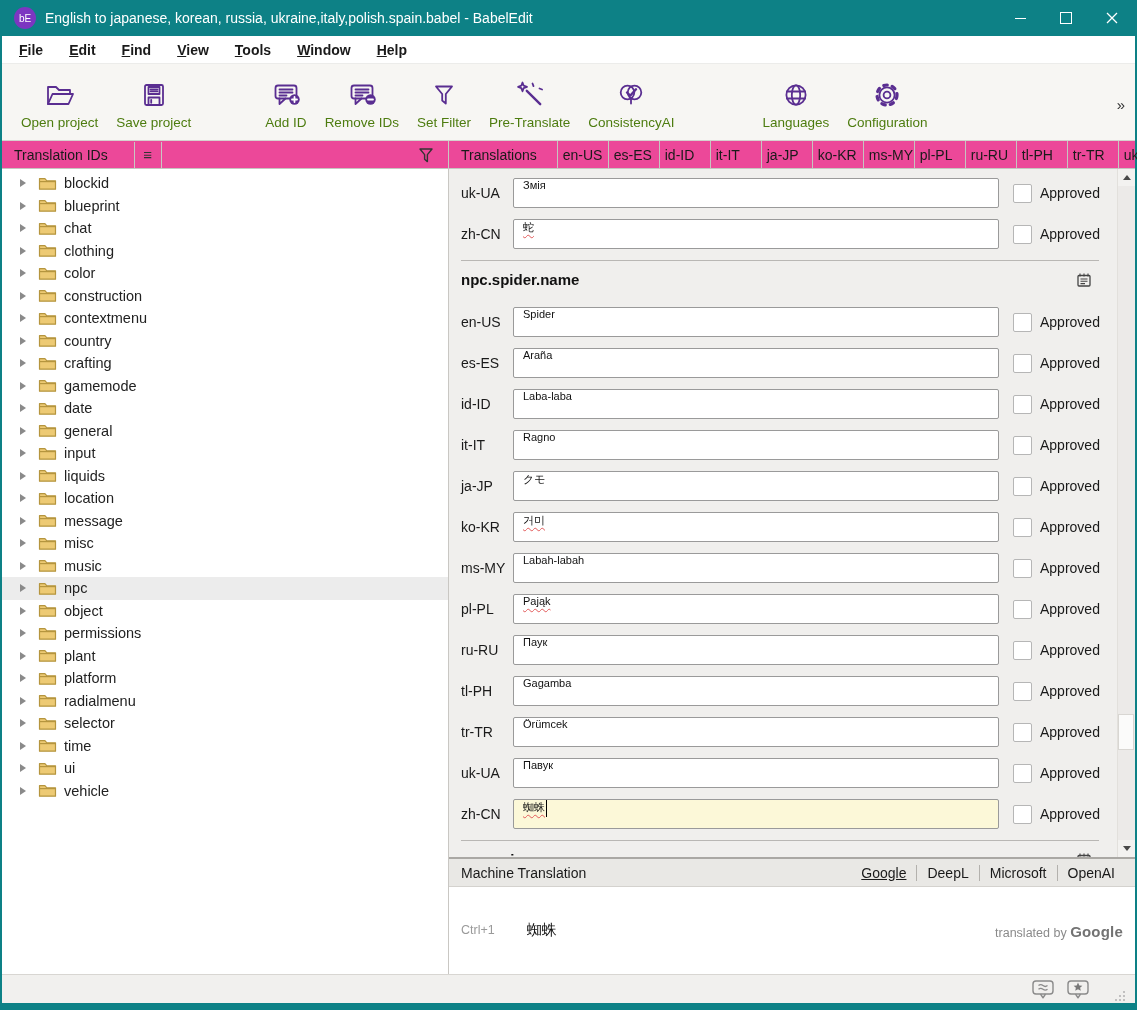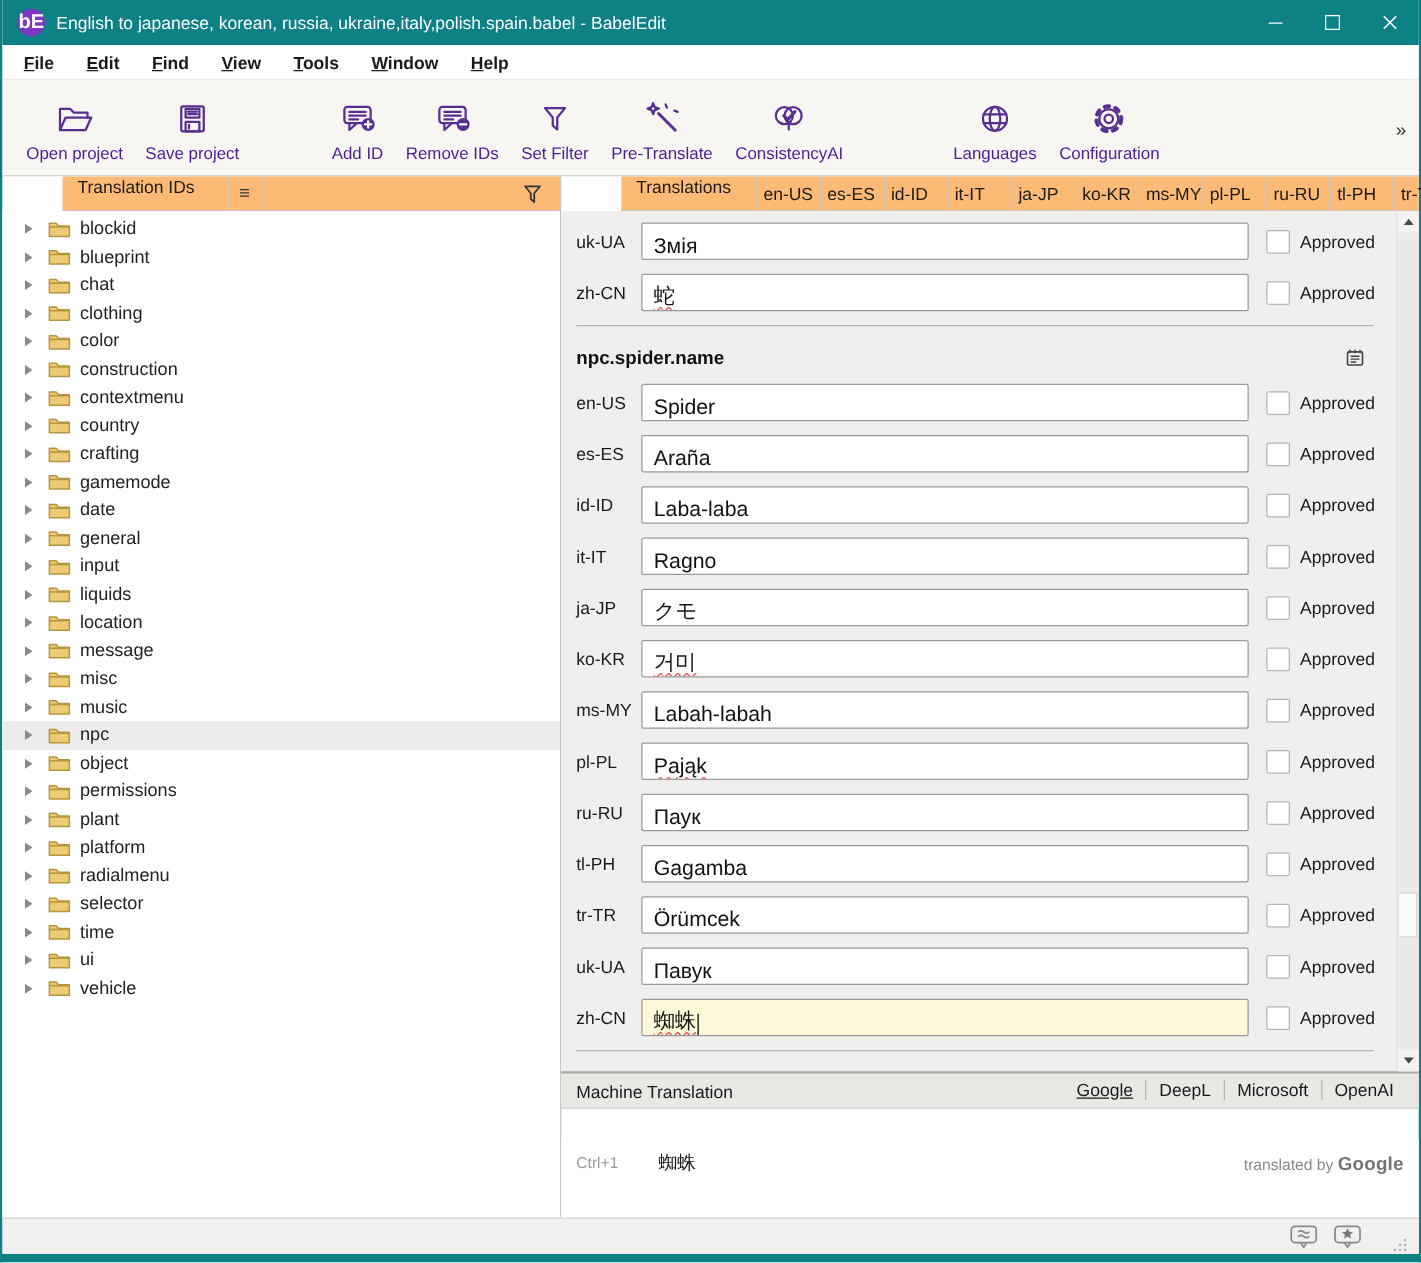--- a/index.html
+++ b/index.html
@@ -1,68 +1,68 @@
 <!DOCTYPE html>
 <html><head>
 <meta charset="utf-8">
 <style>
   html,body{margin:0;padding:0;}
   body{width:1137px;height:1010px;font-family:"Liberation Sans",sans-serif;overflow:hidden;background:#fff;}
   .window{box-sizing:border-box;width:1137px;height:1010px;border-left:2px solid #0d8186;border-right:2px solid #0d8186;border-bottom:7px solid #0d8186;display:flex;flex-direction:column;background:#fff;}
   
   .titlebar{height:36px;background:#0d8186;display:flex;align-items:center;color:#fff;flex:none;}
-  .logo{width:22px;height:22px;border-radius:50%;background:#7c36c1;color:#fff;font-size:16px;font-weight:bold;display:flex;align-items:center;justify-content:center;margin:0 9px 0 12px;}
+  .logo{width:22px;height:22px;border-radius:50%;background:#7c36c1;color:#fff;font-size:10px;font-weight:normal;display:flex;align-items:center;justify-content:center;margin:0 9px 0 12px;}
   .title-text{font-size:14px;flex:1;white-space:nowrap;overflow:hidden;}
   .win-btn{width:46px;height:36px;display:flex;align-items:center;justify-content:center;flex:none;}
   .min-glyph{width:11px;height:1px;background:#fff;}
   .max-glyph{width:10px;height:10px;border:1px solid #fff;}
   
   .menubar{height:27px;background:#fff;display:flex;align-items:center;padding-left:4px;flex:none;border-bottom:1px solid #ececea;font-weight:bold;}
   .menu-item{padding:0 13px;font-size:14px;color:#1a1a1a;line-height:26px;}
   
   .toolbar{height:76px;background:#f7f6f3;border-bottom:1px solid #d4d2ce;display:flex;align-items:center;padding:0 6px 0 10px;flex:none;position:relative;}
   .tb-btn{display:flex;flex-direction:column;align-items:center;justify-content:center;padding:4px 9px 2px;}
   .tb-ic{width:36px;height:36px;stroke:#5a2e91;fill:none;stroke-width:1.8;stroke-linecap:round;stroke-linejoin:round;}
-  .tb-label{font-size:13.5px;color:#4c1d95;margin-top:2px;white-space:nowrap;}
+  .tb-label{font-size:13.5px;color:#4d7c0f;margin-top:2px;white-space:nowrap;}
   .g1{margin-left:56px;}
   .g2{margin-left:70px;}
   .overflow{position:absolute;right:10px;top:32px;font-size:15px;color:#333;}
   
   .main{flex:1;display:flex;min-height:0;}
   .left{width:446px;flex:none;display:flex;flex-direction:column;border-right:1px solid #c9c7c3;background:#fff;}
-  .panel-header{height:27px;background:#fdba74;border-bottom:1px solid #c6c4c0;display:flex;flex:none;font-size:14px;color:#1a1a1a;margin-left:48px;}
+  .panel-header{height:27px;background:#ec4899;border-bottom:1px solid #c6c4c0;display:flex;align-items:center;flex:none;font-size:14px;color:#1a1a1a;}
   .ph-title{padding:0 12px;white-space:nowrap;}
   .hamburger{width:26px;height:26px;border-left:1px solid #c9c7c3;border-right:1px solid #c9c7c3;display:flex;align-items:center;justify-content:center;font-size:15px;color:#333;margin-left:14px;}
   .ph-spacer{flex:1;}
   .ph-filter{margin-right:12px;display:flex;align-items:center;}
   
   .tree{flex:1;overflow:hidden;background:#fff;padding-top:3px;}
   .tree-row{height:22.5px;display:flex;align-items:center;padding-left:18px;}
   .tree-row.selected{background:#ececec;}
   .tri{width:0;height:0;border-top:4px solid transparent;border-bottom:4px solid transparent;border-left:6px solid #8a8a8a;margin-right:12px;flex:none;}
   .folder{width:19px;height:15px;margin-right:7px;flex:none;}
   .tree-label{font-size:14.5px;color:#222;}
   
   .right{flex:1;display:flex;flex-direction:column;min-width:0;}
   .tabs{display:flex;height:100%;margin-left:8px;}
   .tab{width:45px;flex:none;border-left:1px solid #c6c4c0;display:flex;align-items:center;padding-left:5px;overflow:hidden;white-space:nowrap;font-size:14px;color:#1a1a1a;}
   .content{flex:1;display:flex;min-height:0;}
   .rows-area{flex:1;background:#f0efed;overflow:hidden;padding:9px 0 0 12px;min-width:0;}
   .t-row{display:flex;align-items:center;height:30px;margin-bottom:11px;}
   .t-lang{width:52px;flex:none;font-size:14px;color:#1a1a1a;}
-  .t-input{box-sizing:border-box;width:486px;height:30px;background:#fff;border:1px solid #9a9a9a;border-radius:2px;display:flex;align-items:flex-end;padding:0 9px;font-size:17px;color:#111;overflow:hidden;white-space:nowrap;}
+  .t-input{box-sizing:border-box;width:486px;height:30px;background:#fff;border:1px solid #9a9a9a;border-radius:2px;display:flex;align-items:flex-start;padding:0 9px;font-size:11px;color:#111;overflow:hidden;white-space:nowrap;}
   .t-input.focused{background:#fcf8d8;}
   .t-text.misspelled{text-decoration:underline;text-decoration-style:wavy;text-decoration-color:#e25b5b;text-decoration-thickness:1px;text-underline-offset:3px;}
   .caret{display:none;width:1px;height:17px;background:#000;margin-left:1px;}
   .t-input.focused .caret{display:inline-block;}
   .approve{display:flex;align-items:center;margin-left:14px;}
   .checkbox{width:17px;height:17px;background:#fff;border:1px solid #b6b6b6;border-radius:2px;flex:none;}
   .approve-label{font-size:14px;color:#1a1a1a;margin-left:8px;white-space:nowrap;}
   .sec-divider{height:1px;background:#b9b7b4;margin:0 18px 0 0;}
-  .sec-header{display:flex;align-items:flex-end;margin:10px 0 12px;height:24px;}
+  .sec-header{display:flex;align-items:flex-start;margin:10px 0 12px;height:24px;}
   .sec-title{font-size:15px;font-weight:bold;color:#111;flex:1;}
   .sec-icon{margin-right:24px;display:flex;}
   
   .scrollbar{width:17px;flex:none;background:#eceae8;position:relative;border-left:1px solid #e2e0dc;}
   .sb-arrow{position:absolute;left:0;width:17px;height:17px;display:flex;align-items:center;justify-content:center;background:#f3f2f0;}
   .sb-up{top:0;} .sb-down{bottom:0;}
   .arr-up{width:0;height:0;border-left:4px solid transparent;border-right:4px solid transparent;border-bottom:5px solid #4a4a4a;}
   .arr-down{width:0;height:0;border-left:4px solid transparent;border-right:4px solid transparent;border-top:5px solid #4a4a4a;}
   .sb-thumb{position:absolute;left:0;top:545px;width:16px;height:36px;background:#fbfbfa;border:1px solid #d8d6d2;box-sizing:border-box;}
   

